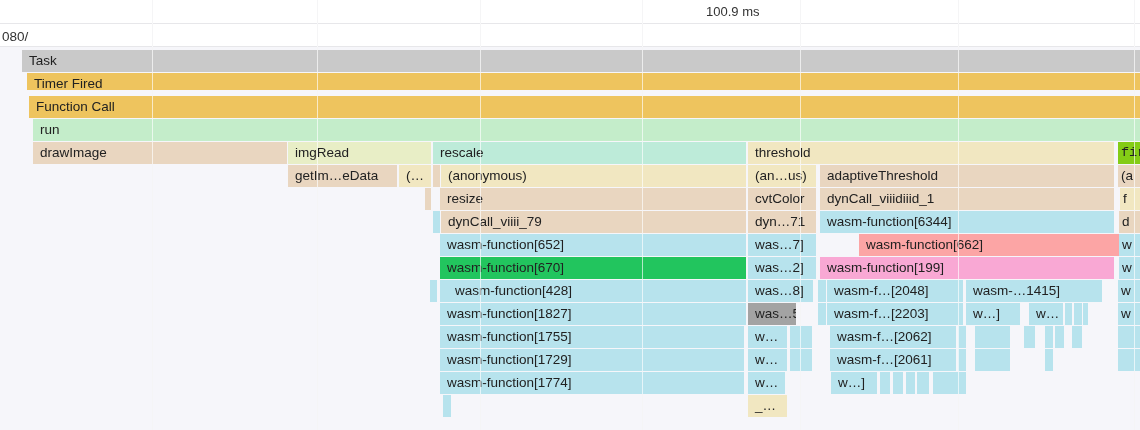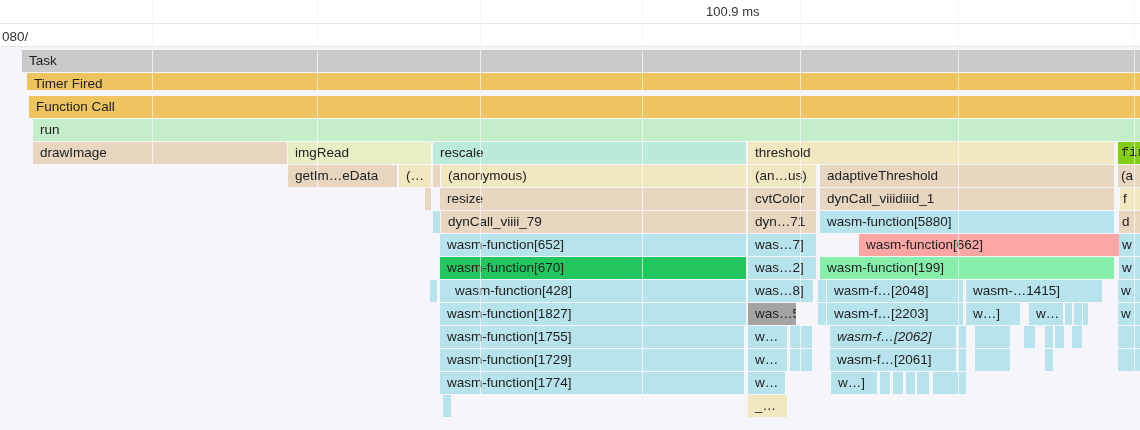--- a/index.html
+++ b/index.html
@@ -62,29 +62,29 @@
       <div class="frame" style="left: 820px; top: 165px; width: 294px; height: 21.5px; background: rgb(233, 214, 192);">adaptiveThreshold</div>
       <div class="frame no-pad" style="left: 1118px; top: 165px; width: 22px; height: 21.5px; background: rgb(233, 214, 192);">(a</div>
       <div class="frame no-pad" style="left: 425px; top: 188px; width: 6px; height: 21.5px; background: rgb(233, 214, 192);"></div>
       <div class="frame" style="left: 440px; top: 188px; width: 306px; height: 21.5px; background: rgb(233, 214, 192);">resize</div>
       <div class="frame" style="left: 748px; top: 188px; width: 68px; height: 21.5px; background: rgb(233, 214, 192);">cvtColor</div>
       <div class="frame" style="left: 820px; top: 188px; width: 294px; height: 21.5px; background: rgb(233, 214, 192);">dynCall_viiidiiid_1</div>
       <div class="frame no-pad" style="left: 1120px; top: 188px; width: 20px; height: 21.5px; background: rgb(241, 231, 193);">f</div>
       <div class="frame no-pad" style="left: 433px; top: 211px; width: 7px; height: 21.5px; background: rgb(183, 227, 237);"></div>
       <div class="frame" style="left: 441px; top: 211px; width: 305px; height: 21.5px; background: rgb(233, 214, 192);">dynCall_viiii_79</div>
       <div class="frame" style="left: 748px; top: 211px; width: 68px; height: 21.5px; background: rgb(233, 214, 192);">dyn…71</div>
-      <div class="frame" style="left: 820px; top: 211px; width: 294px; height: 21.5px; background: rgb(183, 227, 237);">wasm-function[5880]</div>
+      <div class="frame" style="left: 820px; top: 211px; width: 294px; height: 21.5px; background: rgb(183, 227, 237);">wasm-function[6344]</div>
       <div class="frame no-pad" style="left: 1119px; top: 211px; width: 21px; height: 21.5px; background: rgb(233, 214, 192);">d</div>
       <div class="frame" style="left: 440px; top: 234px; width: 306px; height: 21.5px; background: rgb(183, 227, 237);">wasm-function[652]</div>
       <div class="frame" style="left: 748px; top: 234px; width: 68px; height: 21.5px; background: rgb(183, 227, 237);">was…7]</div>
       <div class="frame" style="left: 859px; top: 234px; width: 294px; height: 21.5px; background: #fca5a5;">wasm-function[662]</div>
       <div class="frame no-pad" style="left: 1119px; top: 234px; width: 21px; height: 21.5px; background: rgb(183, 227, 237);">w</div>
       <div class="frame" style="left: 440px; top: 257px; width: 306px; height: 21.5px; background: #22c55e;">wasm-function[670]</div>
       <div class="frame" style="left: 748px; top: 257px; width: 68px; height: 21.5px; background: rgb(183, 227, 237);">was…2]</div>
-      <div class="frame" style="left: 820px; top: 257px; width: 294px; height: 21.5px; background: #86efac;">wasm-function[199]</div>
+      <div class="frame" style="left: 820px; top: 257px; width: 294px; height: 21.5px; background: #f9a8d4;">wasm-function[199]</div>
       <div class="frame no-pad" style="left: 1119px; top: 257px; width: 21px; height: 21.5px; background: rgb(183, 227, 237);">w</div>
       <div class="frame no-pad" style="left: 430px; top: 280px; width: 7px; height: 21.5px; background: rgb(183, 227, 237);"></div>
       <div class="frame" style="left: 440px; top: 280px; width: 306px; height: 21.5px; background: rgb(183, 227, 237); padding-left: 15px;">wasm-function[428]</div>
       <div class="frame" style="left: 748px; top: 280px; width: 65px; height: 21.5px; background: rgb(183, 227, 237);">was…8]</div>
       <div class="frame no-pad" style="left: 818px; top: 280px; width: 8px; height: 21.5px; background: rgb(183, 227, 237);"></div>
       <div class="frame" style="left: 827px; top: 280px; width: 136px; height: 21.5px; background: rgb(183, 227, 237);">wasm-f…[2048]</div>
       <div class="frame" style="left: 966px; top: 280px; width: 136px; height: 21.5px; background: rgb(183, 227, 237);">wasm-…1415]</div>
       <div class="frame no-pad" style="left: 1118px; top: 280px; width: 22px; height: 21.5px; background: rgb(183, 227, 237);">w</div>
       <div class="frame" style="left: 440px; top: 303px; width: 306px; height: 21.5px; background: rgb(183, 227, 237);">wasm-function[1827]</div>
       <div class="frame" style="left: 748px; top: 303px; width: 48px; height: 21.5px; background: #a3a3a3;">was…5]</div>
@@ -92,21 +92,21 @@
       <div class="frame" style="left: 827px; top: 303px; width: 136px; height: 21.5px; background: rgb(183, 227, 237);">wasm-f…[2203]</div>
       <div class="frame" style="left: 966px; top: 303px; width: 54px; height: 21.5px; background: rgb(183, 227, 237);">w…]</div>
       <div class="frame" style="left: 1029px; top: 303px; width: 34px; height: 21.5px; background: rgb(183, 227, 237);">w…</div>
       <div class="frame no-pad" style="left: 1065px; top: 303px; width: 7px; height: 21.5px; background: rgb(183, 227, 237);"></div>
       <div class="frame no-pad" style="left: 1074px; top: 303px; width: 8px; height: 21.5px; background: rgb(183, 227, 237);"></div>
       <div class="frame no-pad" style="left: 1083px; top: 303px; width: 5px; height: 21.5px; background: rgb(183, 227, 237);"></div>
       <div class="frame no-pad" style="left: 1118px; top: 303px; width: 22px; height: 21.5px; background: rgb(183, 227, 237);">w</div>
       <div class="frame" style="left: 440px; top: 326px; width: 304px; height: 21.5px; background: rgb(183, 227, 237);">wasm-function[1755]</div>
       <div class="frame" style="left: 748px; top: 326px; width: 39px; height: 21.5px; background: rgb(183, 227, 237);">w…</div>
       <div class="frame no-pad" style="left: 790px; top: 326px; width: 22px; height: 21.5px; background: rgb(183, 227, 237);"></div>
-      <div class="frame" style="left: 830px; top: 326px; width: 126px; height: 21.5px; background: rgb(183, 227, 237); font-style: italic;">wasm-f…[2062]</div>
+      <div class="frame" style="left: 830px; top: 326px; width: 126px; height: 21.5px; background: rgb(183, 227, 237);">wasm-f…[2062]</div>
       <div class="frame no-pad" style="left: 958px; top: 326px; width: 8px; height: 21.5px; background: rgb(183, 227, 237);"></div>
       <div class="frame" style="left: 975px; top: 326px; width: 35px; height: 21.5px; background: rgb(183, 227, 237);"></div>
       <div class="frame no-pad" style="left: 1024px; top: 326px; width: 11px; height: 21.5px; background: rgb(183, 227, 237);"></div>
       <div class="frame no-pad" style="left: 1045px; top: 326px; width: 8px; height: 21.5px; background: rgb(183, 227, 237);"></div>
       <div class="frame no-pad" style="left: 1055px; top: 326px; width: 9px; height: 21.5px; background: rgb(183, 227, 237);"></div>
       <div class="frame no-pad" style="left: 1072px; top: 326px; width: 10px; height: 21.5px; background: rgb(183, 227, 237);"></div>
       <div class="frame no-pad" style="left: 1118px; top: 326px; width: 22px; height: 21.5px; background: rgb(183, 227, 237);"></div>
       <div class="frame" style="left: 440px; top: 349px; width: 304px; height: 21.5px; background: rgb(183, 227, 237);">wasm-function[1729]</div>
       <div class="frame" style="left: 748px; top: 349px; width: 39px; height: 21.5px; background: rgb(183, 227, 237);">w…</div>
       <div class="frame no-pad" style="left: 790px; top: 349px; width: 22px; height: 21.5px; background: rgb(183, 227, 237);"></div>

